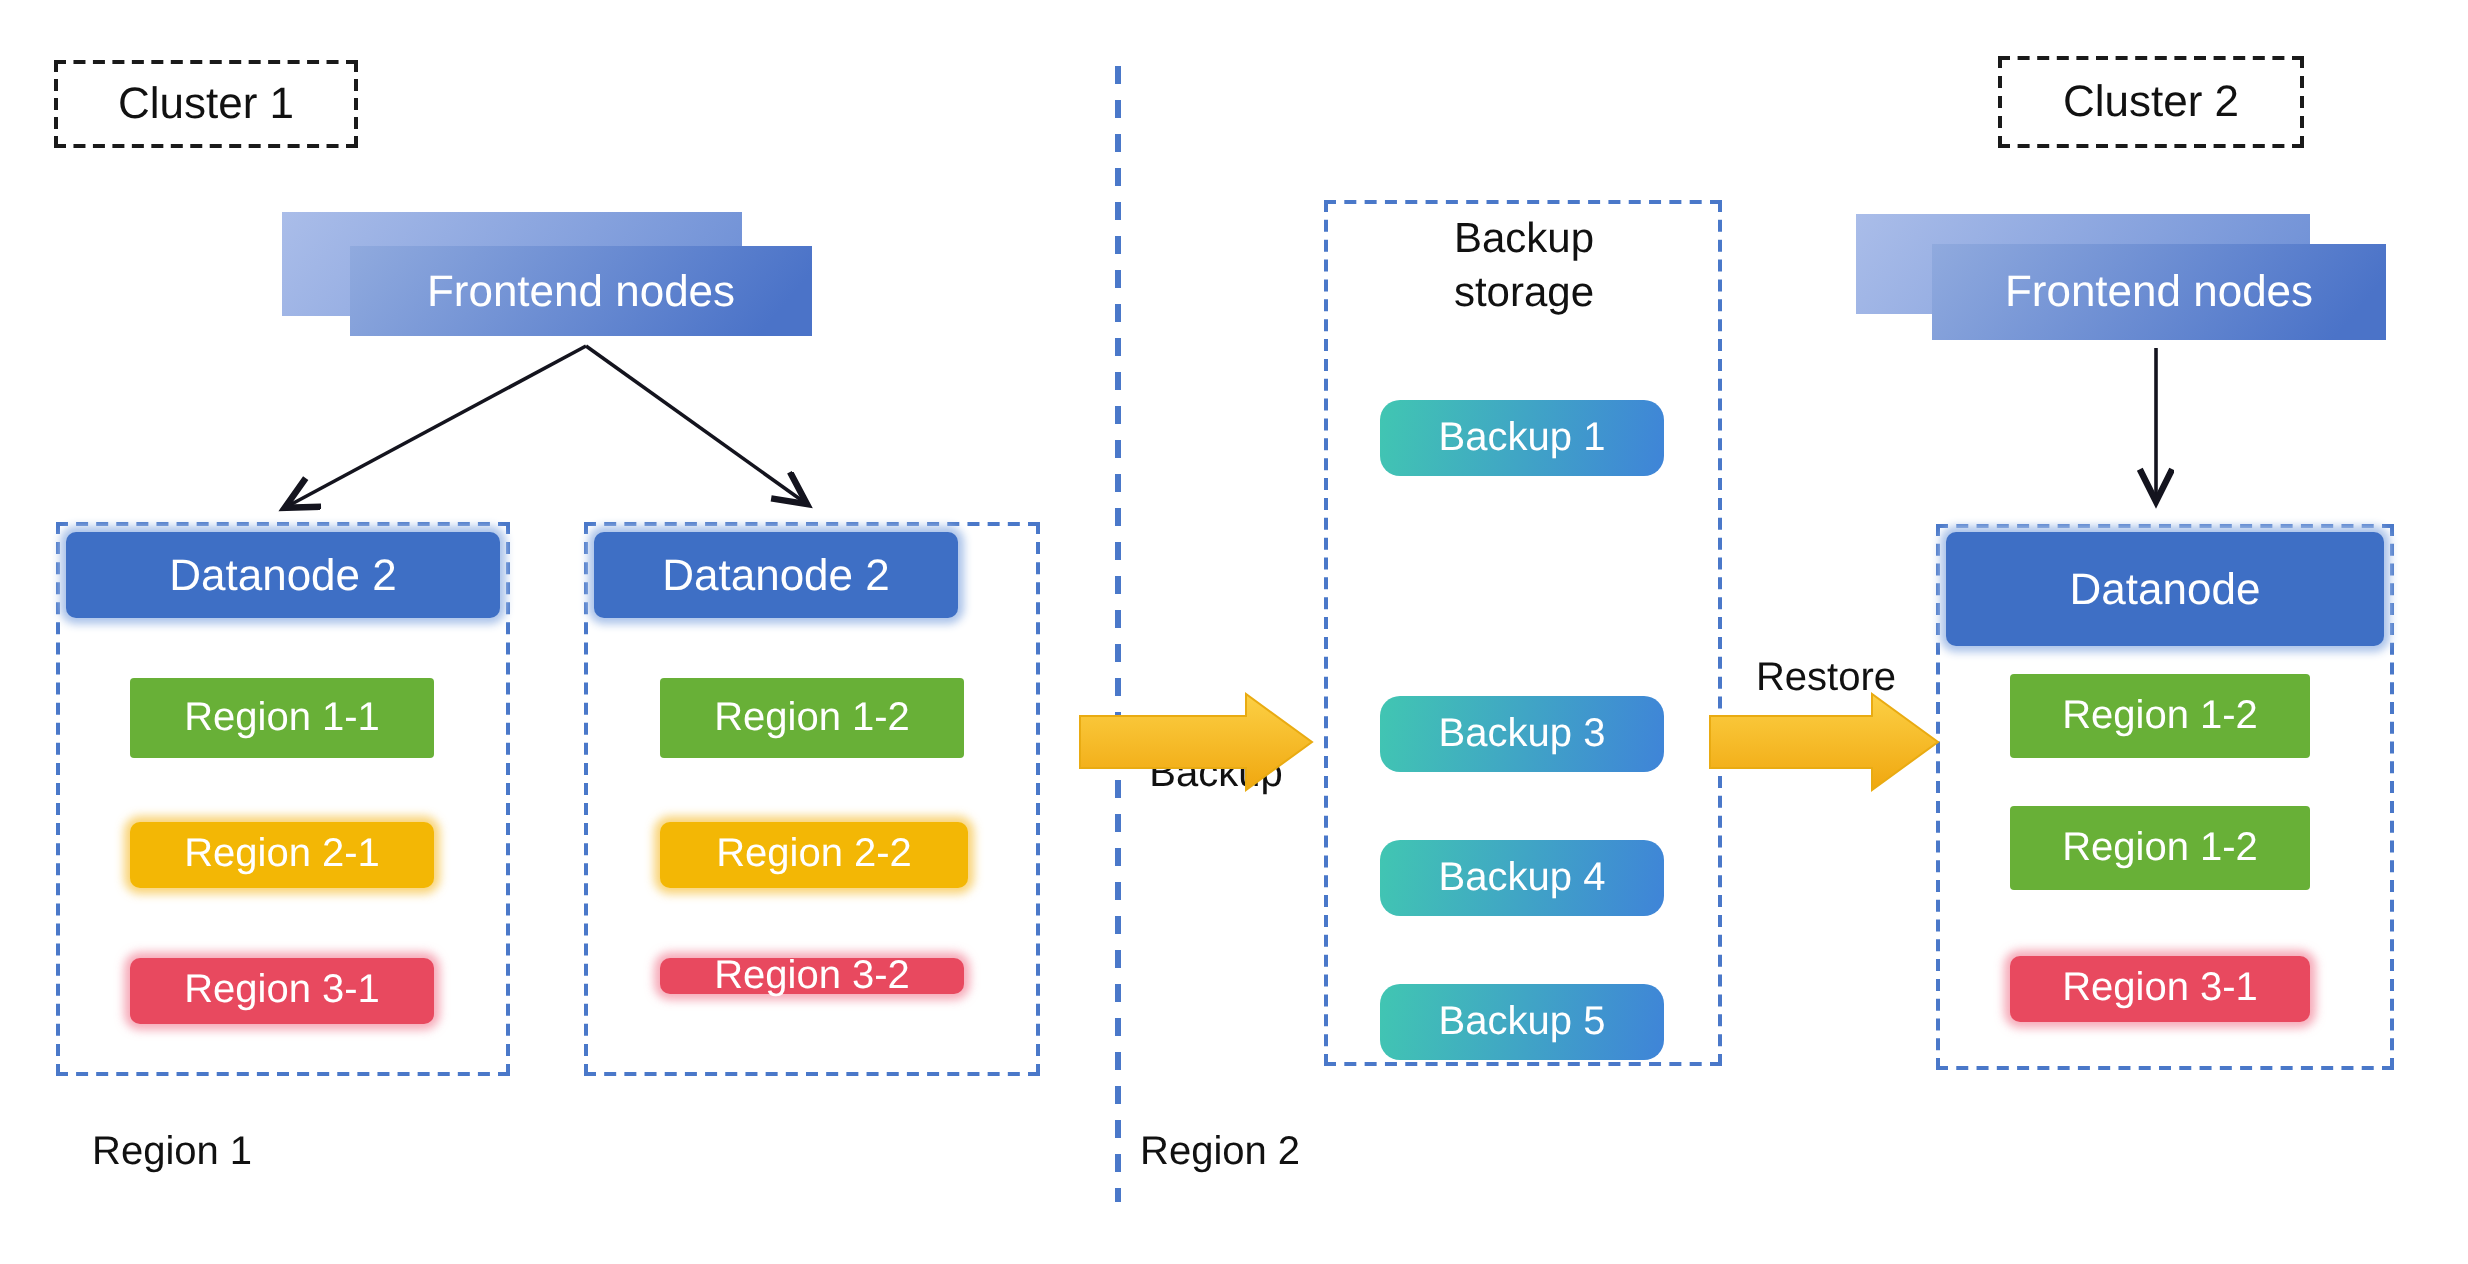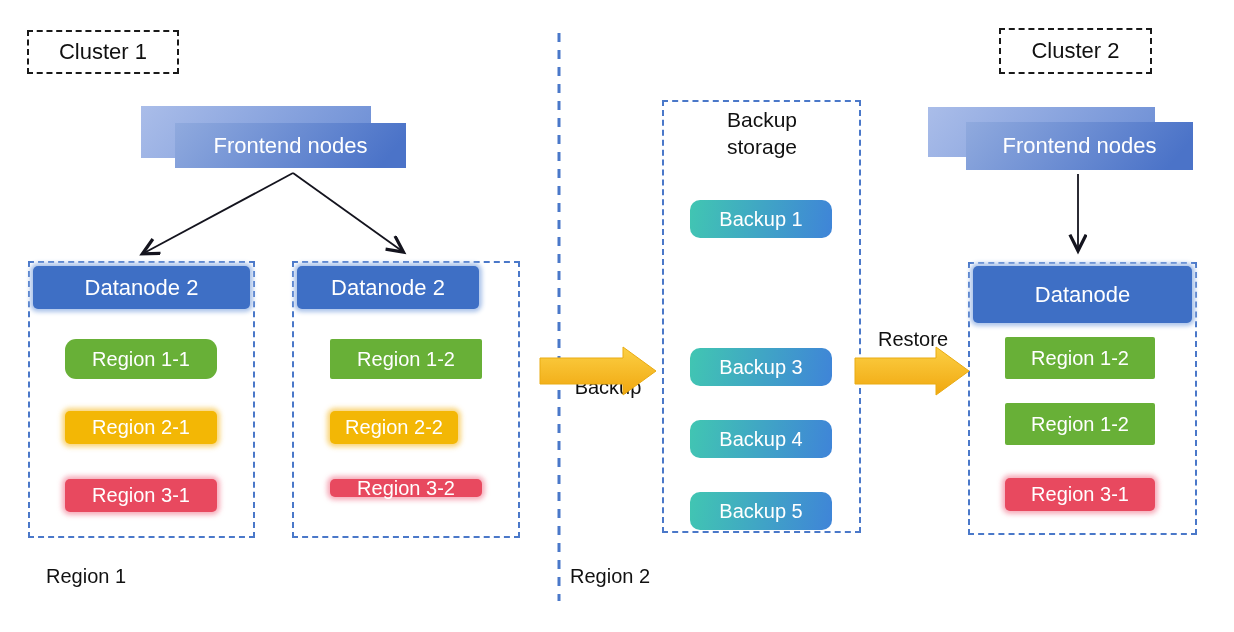--- a/index.html
+++ b/index.html
@@ -55,28 +55,28 @@
     <span>Frontend nodes</span>
   </div>
 
   <div class="abs fe-back" style="left:928px;top:107px;width:227px;height:50px;"></div>
   <div class="abs fe-front" style="left:966px;top:122px;width:227px;height:48px;">
     <span>Frontend nodes</span>
   </div>
 
   <div class="abs dashed-box" style="left:28px;top:261px;width:227px;height:277px;"></div>
   <div class="abs dn-header" style="left:33px;top:266px;width:217px;height:43px;">Datanode 2</div>
-  <div class="abs chip green" style="left:65px;top:339px;width:152px;height:40px;border-radius:11px;">Region 1-1</div>
+  <div class="abs chip green" style="left:65px;top:339px;width:152px;height:40px;">Region 1-1</div>
   <div class="abs chip yellow" style="left:65px;top:411px;width:152px;height:33px;">Region 2-1</div>
   <div class="abs chip red" style="left:65px;top:479px;width:152px;height:33px;">Region 3-1</div>
 
   <div class="abs dashed-box" style="left:292px;top:261px;width:228px;height:277px;"></div>
   <div class="abs dn-header" style="left:297px;top:266px;width:182px;height:43px;">Datanode 2</div>
   <div class="abs chip green" style="left:330px;top:339px;width:152px;height:40px;">Region 1-2</div>
-  <div class="abs chip yellow" style="left:330px;top:411px;width:128px;height:33px;text-align:center;">Region 2-2</div>
+  <div class="abs chip yellow" style="left:330px;top:411px;width:154px;height:33px;text-align:center;">Region 2-2</div>
   <div class="abs chip red" style="left:330px;top:479px;width:152px;height:18px;">Region 3-2</div>
 
   <div class="abs dashed-box" style="left:662px;top:100px;width:199px;height:433px;"></div>
   <div class="abs bs-title" style="left:692px;top:106px;width:140px;">Backup storage</div>
   <div class="abs chip backup" style="left:690px;top:200px;width:142px;height:38px;">Backup 1</div>
   <div class="abs chip backup" style="left:690px;top:348px;width:142px;height:38px;">Backup 3</div>
   <div class="abs chip backup" style="left:690px;top:420px;width:142px;height:38px;">Backup 4</div>
   <div class="abs chip backup" style="left:690px;top:492px;width:142px;height:38px;">Backup 5</div>
 
   <div class="abs dashed-box" style="left:968px;top:262px;width:229px;height:273px;"></div>

